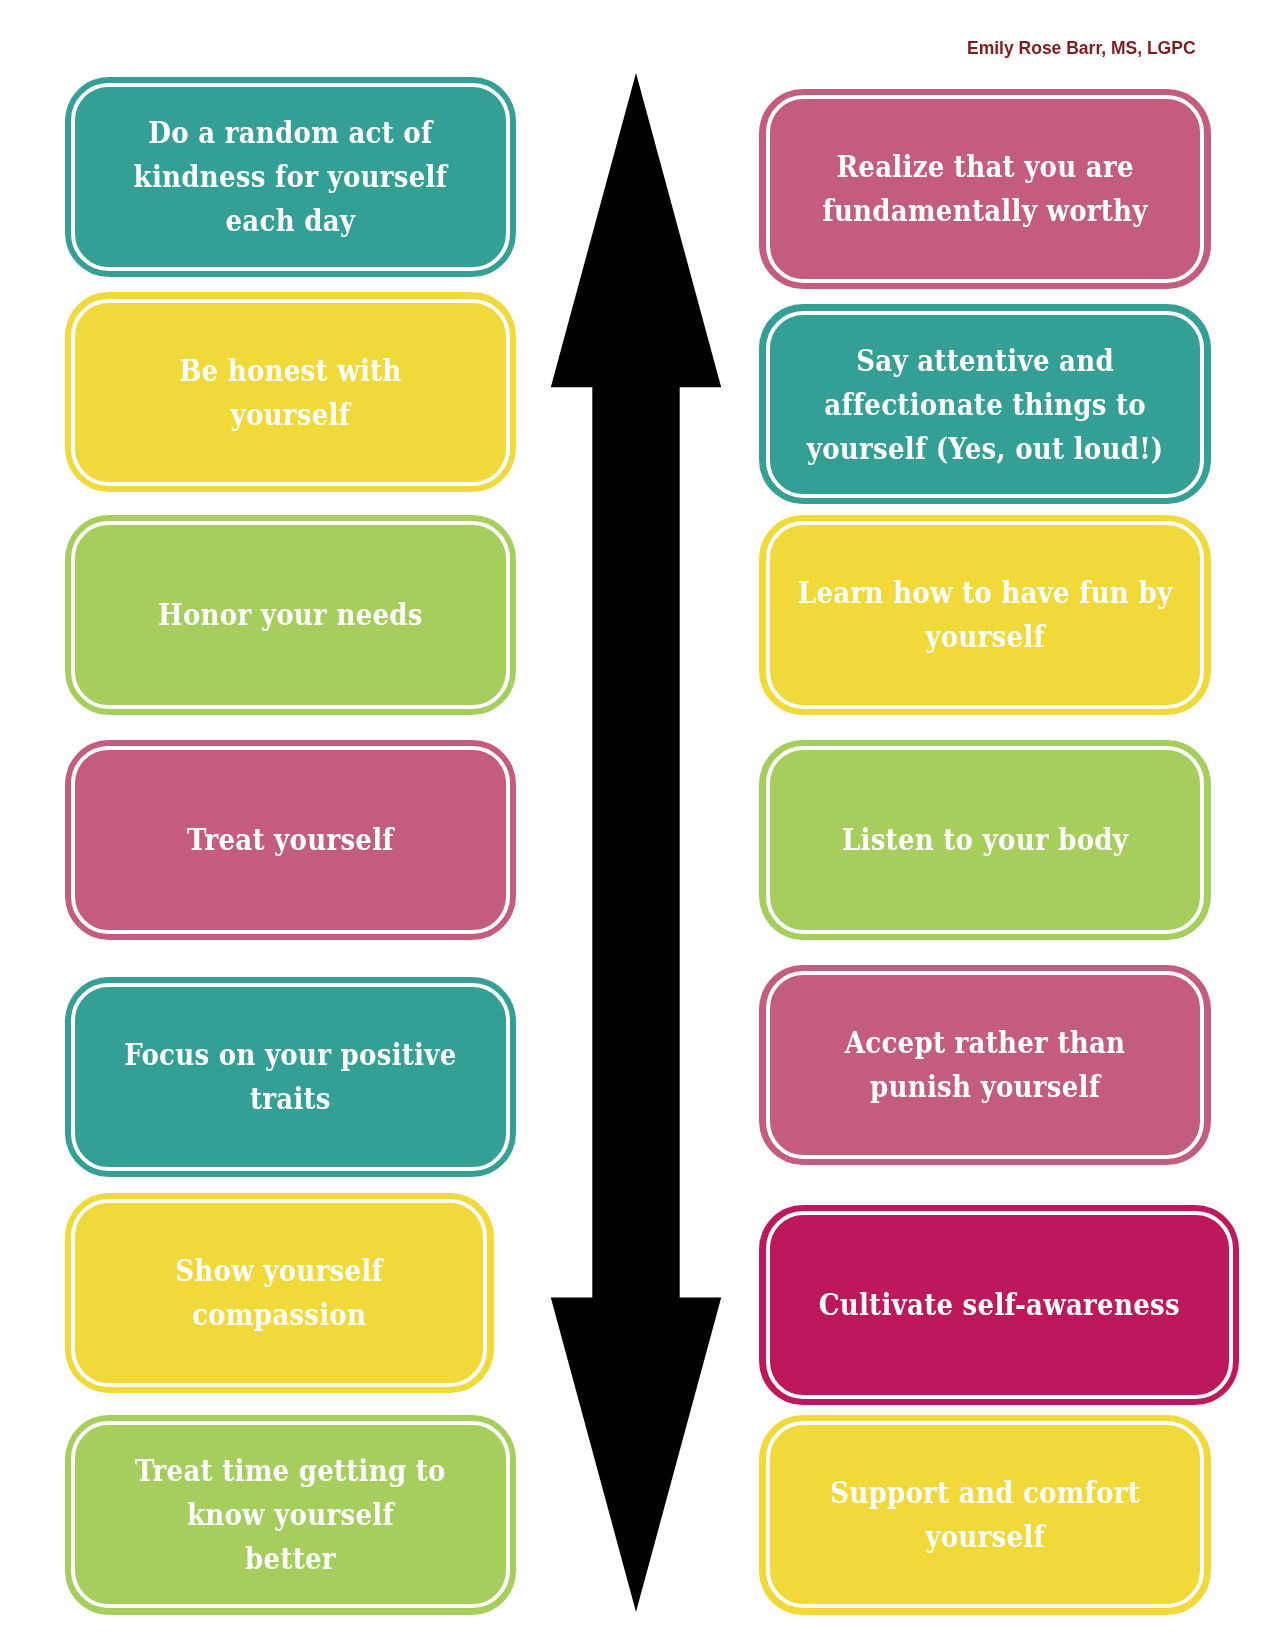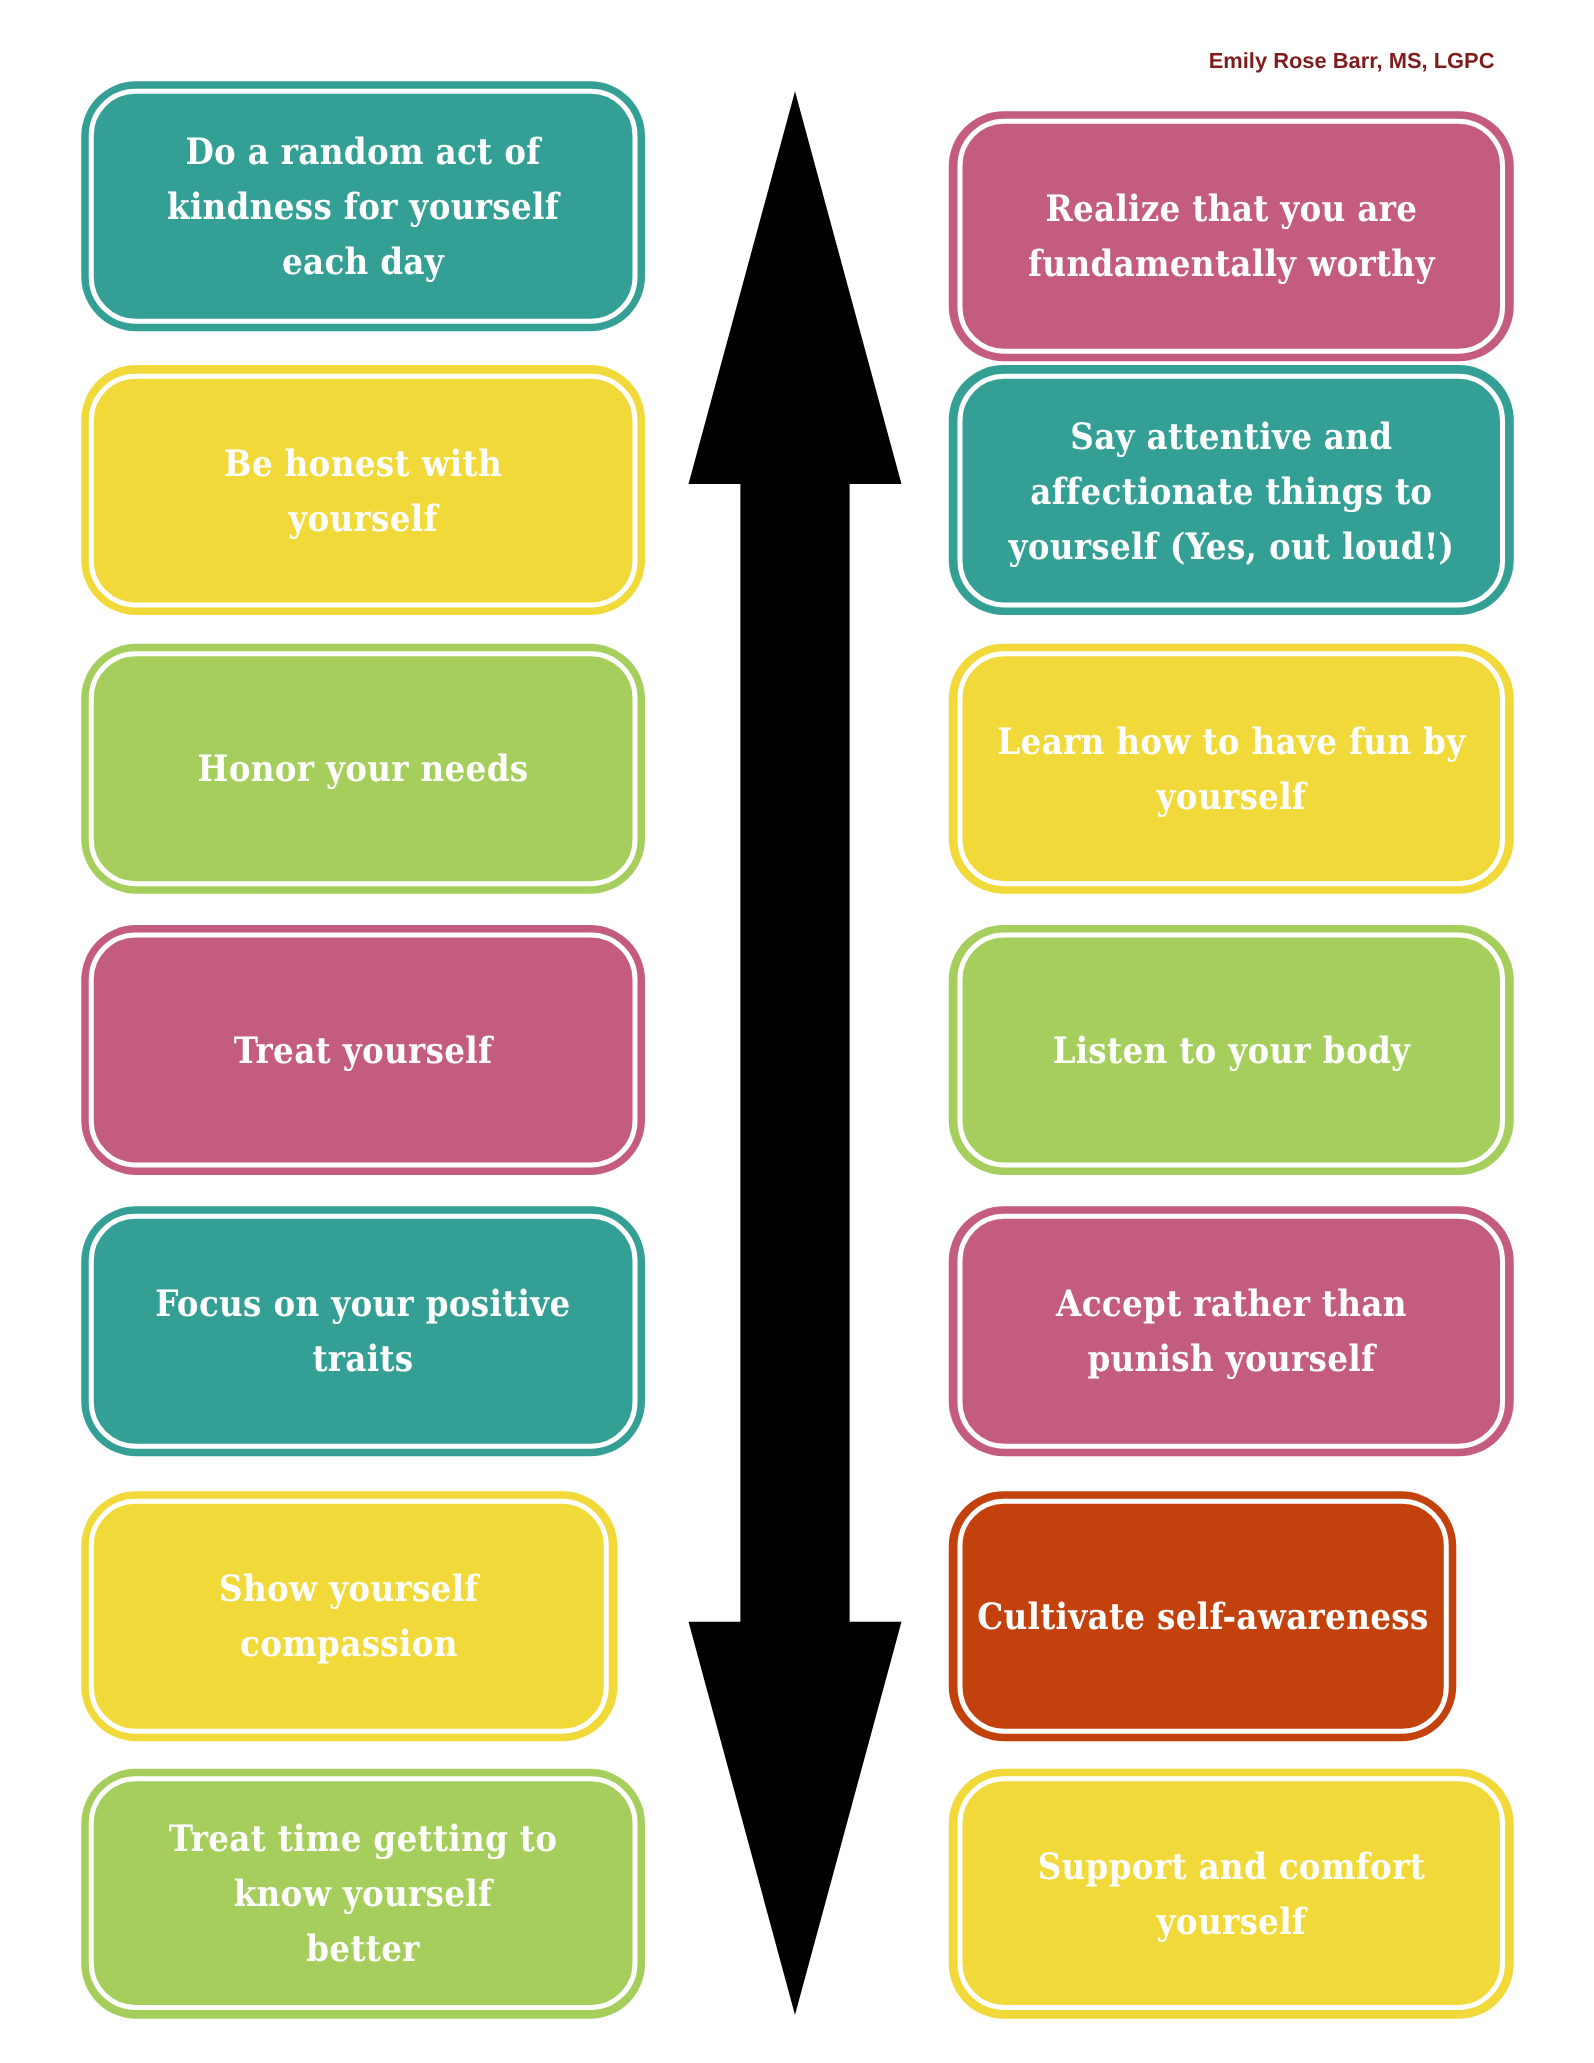--- a/index.html
+++ b/index.html
@@ -14,21 +14,21 @@
           font-size:17.5px;line-height:19px;color:#7f1d1d;white-space:nowrap;}
 
   
   .card{position:absolute;border-radius:44px;box-sizing:border-box;}
   .card .inner{position:absolute;left:6.5px;top:6.5px;right:6.5px;bottom:6.5px;
                border:4px solid #ffffff;border-radius:37.5px;box-sizing:border-box;
                display:flex;align-items:center;justify-content:center;}
   .card .label{font-family:"DejaVu Serif Condensed","DejaVu Serif",serif;
                font-weight:bold;font-size:29px;line-height:44px;color:#ffffff;
                text-align:center;white-space:nowrap;letter-spacing:0.25px;position:relative;top:0.5px;}
-  .c-teal  {background:#349f94;}
+  .c-teal  {background:#349f94;margin-top:12px;}
   .c-yellow{background:#f2d93a;text-decoration:underline;}
   .c-green {background:#a5ce5c;}
   .c-rose  {background:#c45c7d;}
 
   
   .arrow{position:absolute;left:546.4px;top:73.3px;}
 </style>
 </head>
 <body>
 
@@ -130,21 +130,21 @@
     </div>
   </div>
   <div class="card c-rose" style="left: 759.3px; top: 964.8px; width: 451.6px; height: 200.4px; background-color: rgb(196, 92, 125);">
     <div class="inner">
       <div class="label">
         <div class="line">Accept rather than</div>
         <div class="line">punish yourself</div>
       </div>
     </div>
   </div>
-  <div class="card c-teal" style="left: 759.3px; top: 1192.8px; width: 406px; height: 200.4px; background-color: #c2410c;">
+  <div class="card c-teal" style="left: 759.3px; top: 1192.8px; width: 480px; height: 200.4px; background-color: #be185d;">
     <div class="inner">
       <div class="label">
         <div class="line">Cultivate self-awareness</div>
       </div>
     </div>
   </div>
   <div class="card c-yellow" style="left: 759.3px; top: 1414.5px; width: 451.6px; height: 200.4px; background-color: rgb(242, 217, 58); padding-left: 37px;">
     <div class="inner">
       <div class="label">
         <div class="line">Support and comfort</div>

